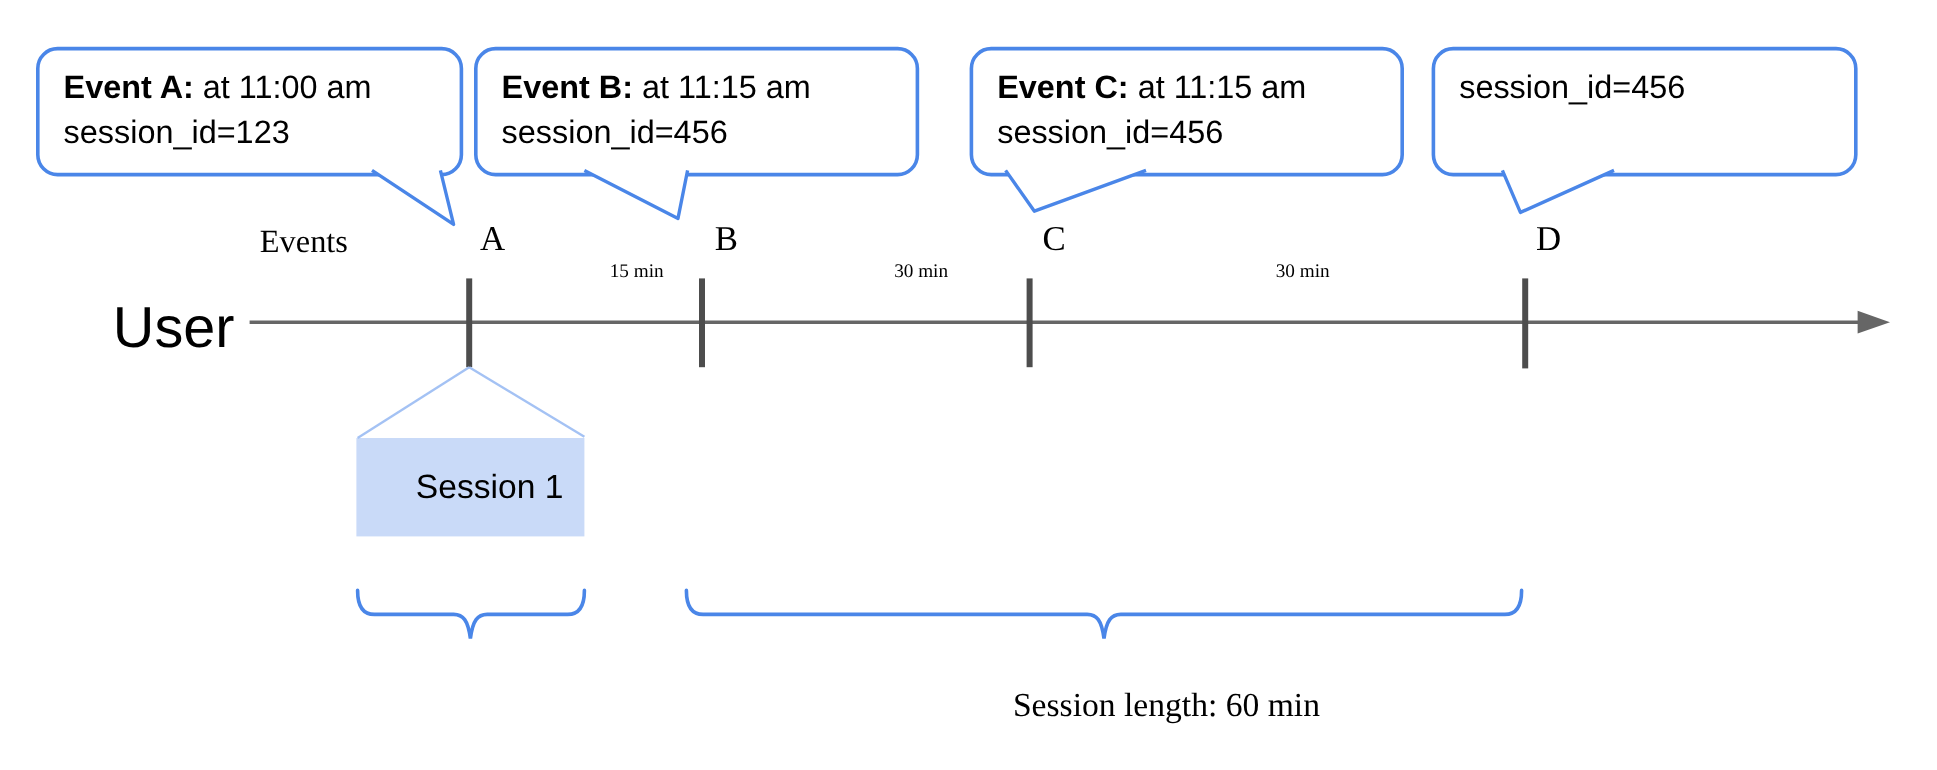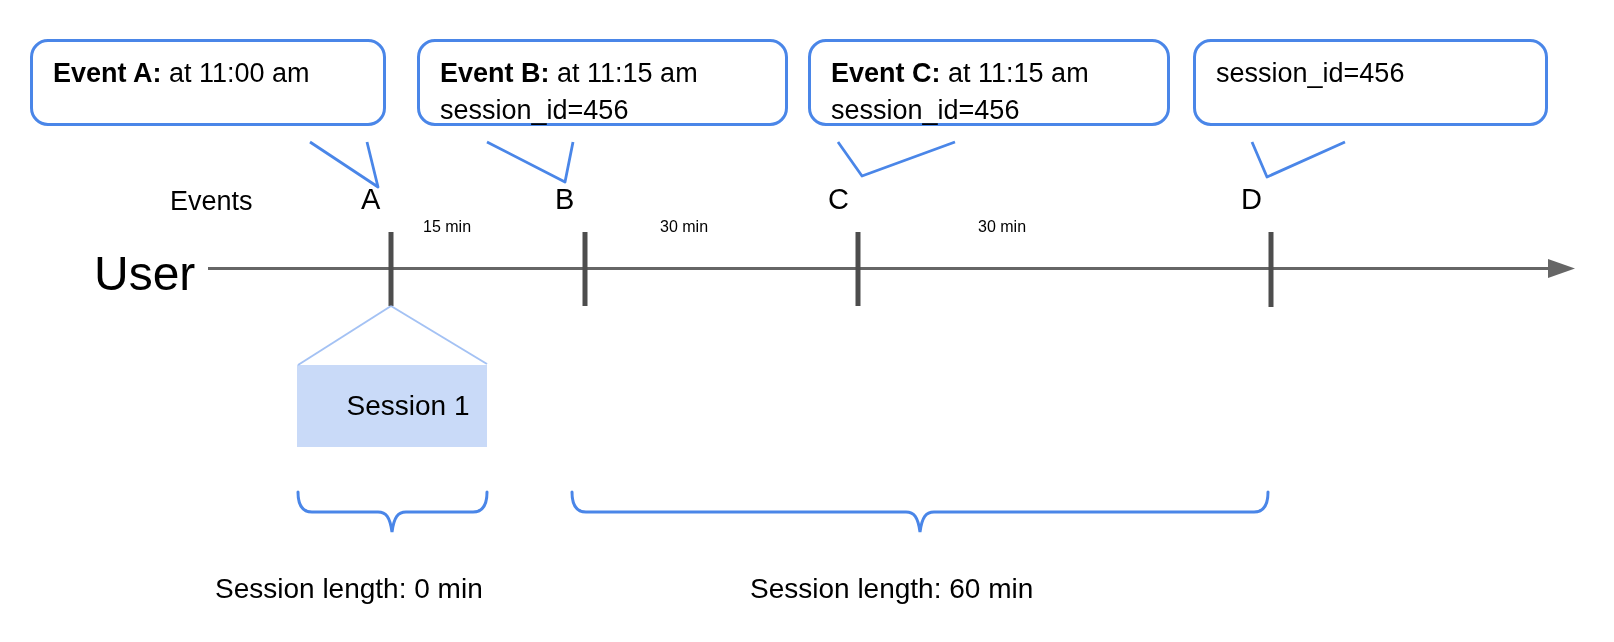--- a/index.html
+++ b/index.html
@@ -5,38 +5,38 @@
   * { margin:0; padding:0; box-sizing:border-box; }
   html,body { background:#ffffff; }
   .canvas {
     position:relative; width:1614px; height:642px;
     background:#ffffff; overflow:hidden;
     font-family:"Liberation Sans", sans-serif;
     color:#000000;
   }
   
   .bubble {
-    position:absolute; top:39px; height:87px;
+    position:absolute; top:39px; height:108px;
     background:#ffffff; border:3px solid #4a86e8; border-radius:18px;
     padding:13px 20px 0 20px; font-size:27px; line-height:37px;
     z-index:1; white-space:nowrap;
   }
   .bubble b { font-weight:bold; }
   .bubble-a { left:30px;  width:356px; }
-  .bubble-b { left:417px; width:371px; }
+  .bubble-b { left:395px; width:371px; }
   .bubble-c { left:808px; width:362px; }
   .bubble-d { left:1193px; width:355px; }
   
   .overlay {
     position:absolute; left:0; top:0; width:1614px; height:642px;
     z-index:2; pointer-events:none;
   }
   
   .lbl { position:absolute; z-index:1; white-space:nowrap; }
-  .center { text-align:left; }
+  .center { text-align:right;font-family:Liberation Serif, serif; }
   .events-label { left:170px; top:186px; width:120px; font-size:27px; }
   .user-label   { left:94px;  top:246px; font-size:48px; }
   .tick-letter  { width:60px; top:183px; font-size:29px; }
   .tl-a { left:361px; } .tl-b { left:555px; } .tl-c { left:828px; } .tl-d { left:1241px; }
   .interval { width:130px; top:218px; font-size:16px; }
   .iv-1 { left:423px; } .iv-2 { left:660px; } .iv-3 { left:978px; }
   
   .session-box {
     position:absolute; top:365px; height:82px; background:#c9daf8;
     display:flex; align-items:center; justify-content:center;
@@ -49,20 +49,21 @@
   .len-1 { left:215px; }
   .len-2 { left:750px; }
 </style>
 </head>
 <body>
 
 <div class="canvas">
 
   <div class="bubble bubble-a">
     <div><b>Event A:</b><span> at 11:00 am</span></div>
+    <div>session_id=123</div>
   </div>
   <div class="bubble bubble-b">
     <div><b>Event B:</b><span> at 11:15 am</span></div>
     <div>session_id=456</div>
   </div>
   <div class="bubble bubble-c">
     <div><b>Event C:</b><span> at 11:15 am</span></div>
     <div>session_id=456</div>
   </div>
   <div class="bubble bubble-d">
@@ -78,21 +79,20 @@
   <div class="lbl tick-letter center tl-d">D</div>
 
   <div class="lbl interval center iv-1">15 min</div>
   <div class="lbl interval center iv-2">30 min</div>
   <div class="lbl interval center iv-3">30 min</div>
 
   <div class="session-box session-1">
     <span>Session 1</span>
   </div>
 
-  <div class="lbl length-label center len-1">Session length: 0 min</div>
   <div class="lbl length-label center len-2">Session length: 60 min</div>
 
   <svg class="overlay" viewBox="0 0 1614 642">
 
     <path d="M310,142 L378,187 L367,142" fill="#ffffff" stroke="#4a86e8" stroke-width="2.8" stroke-linejoin="round"></path>
     <path d="M487,142 L565,182 L573,142" fill="#ffffff" stroke="#4a86e8" stroke-width="2.8" stroke-linejoin="round"></path>
     <path d="M838,142 L862,176 L955,142" fill="#ffffff" stroke="#4a86e8" stroke-width="2.8" stroke-linejoin="round"></path>
     <path d="M1252,142 L1267,177 L1345,142" fill="#ffffff" stroke="#4a86e8" stroke-width="2.8" stroke-linejoin="round"></path>
 
     <line x1="208" y1="268.5" x2="1550" y2="268.5" stroke="#666666" stroke-width="3"></line>

